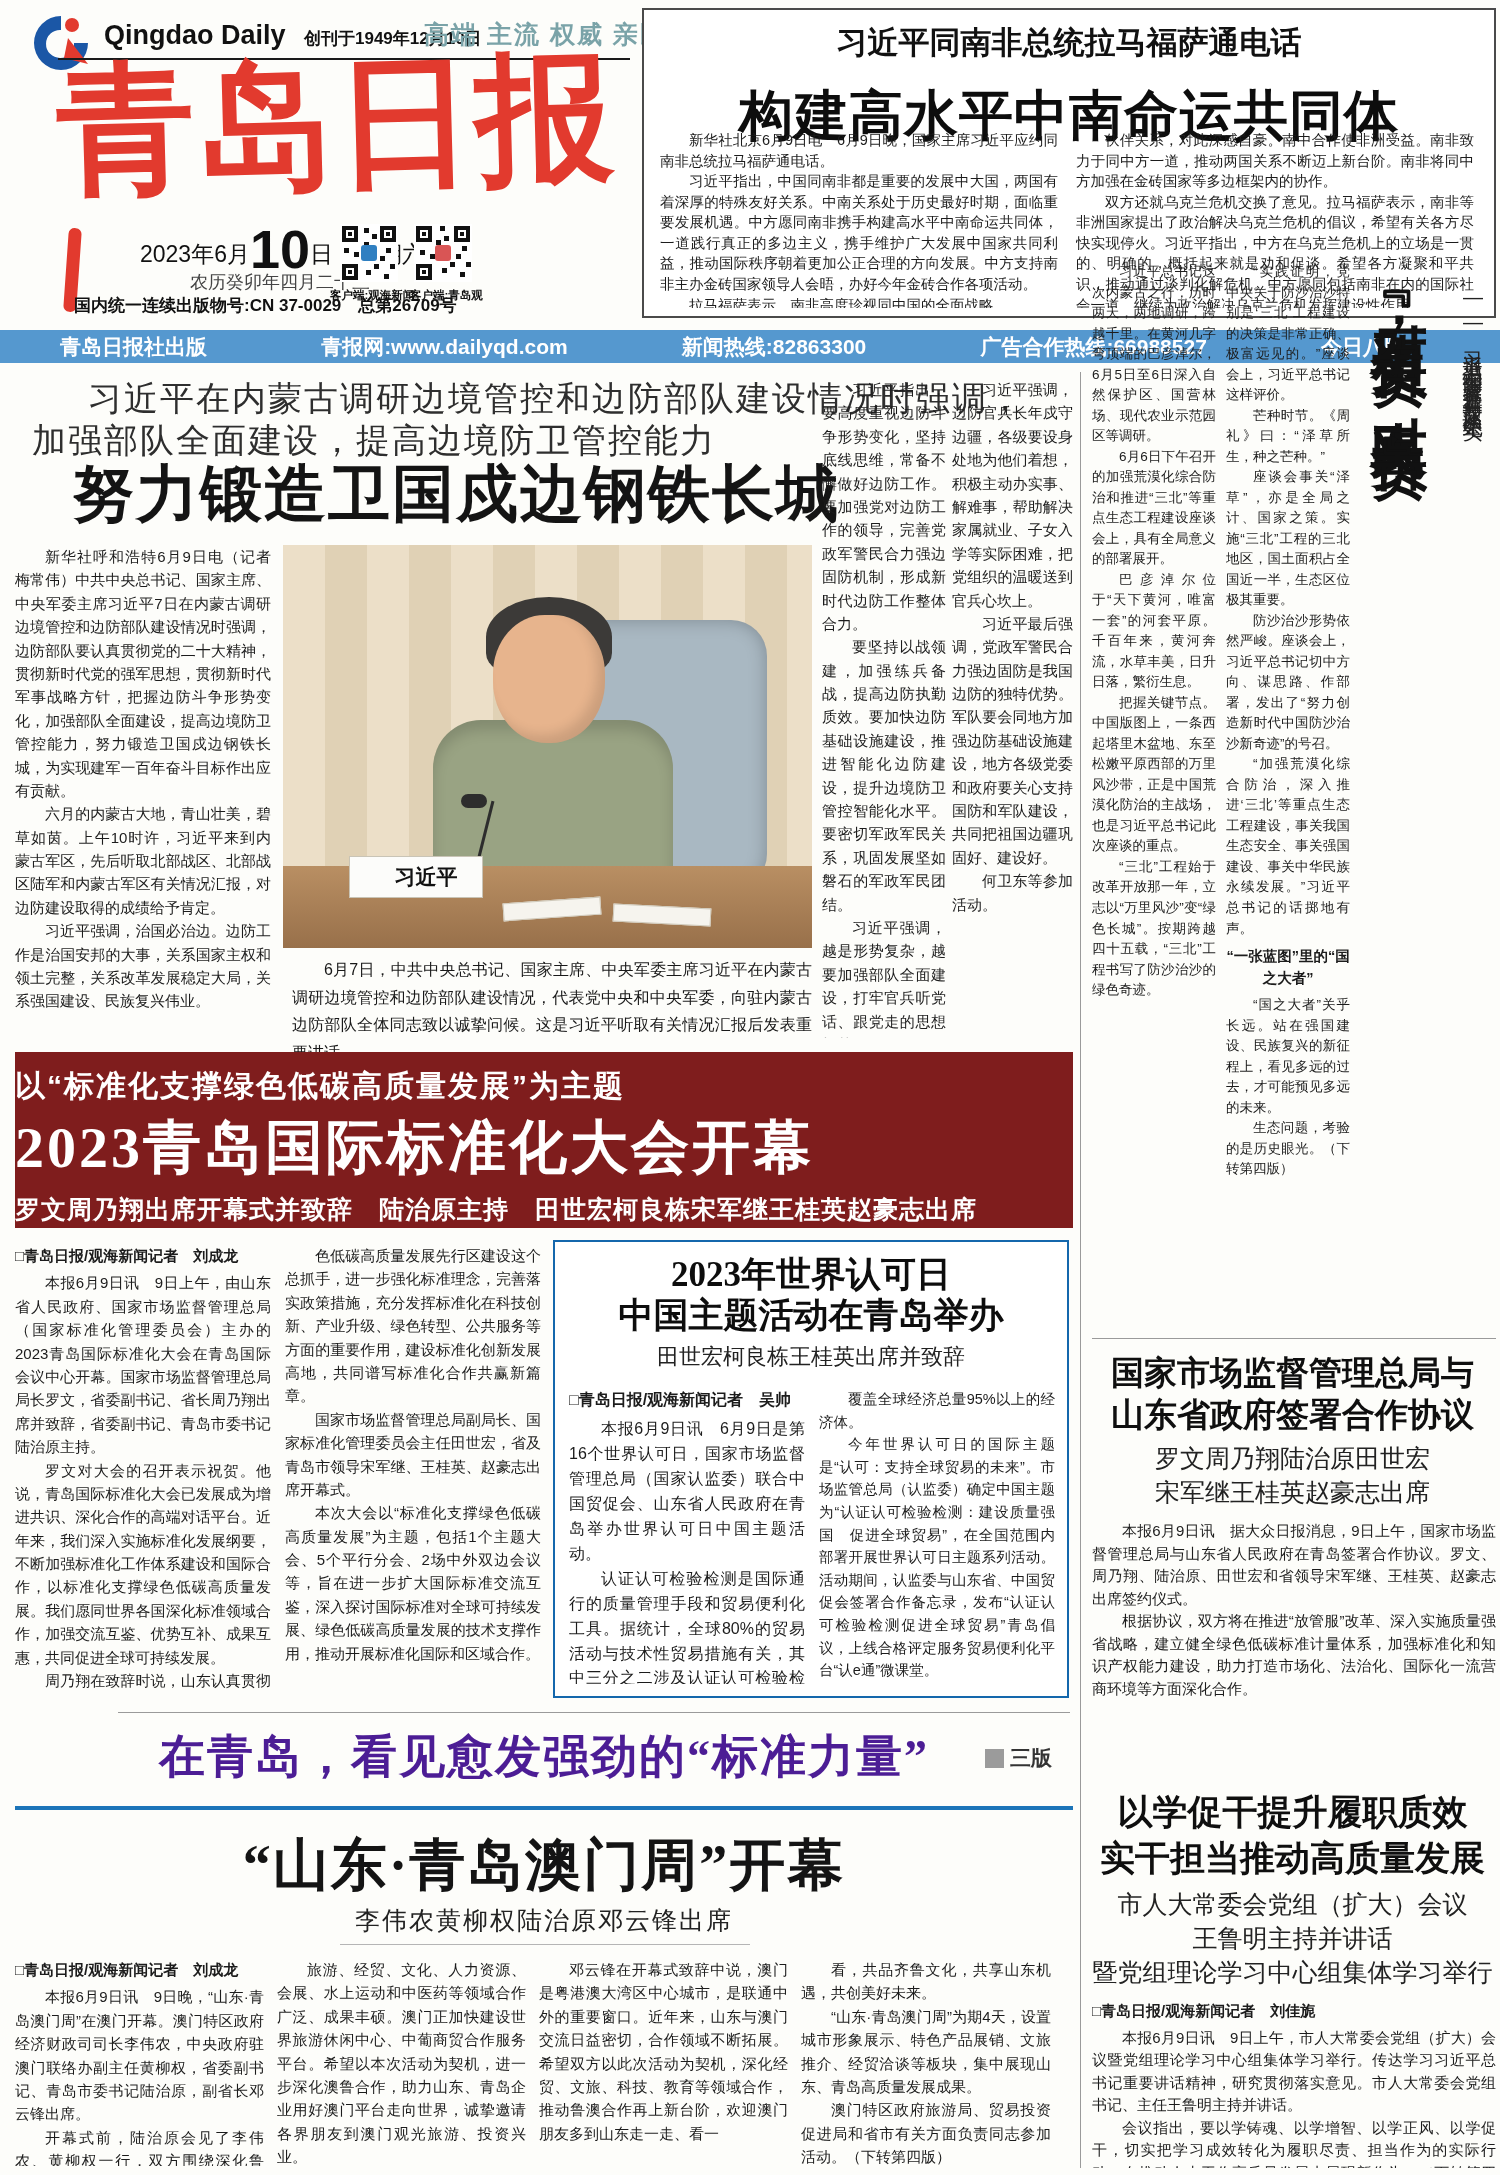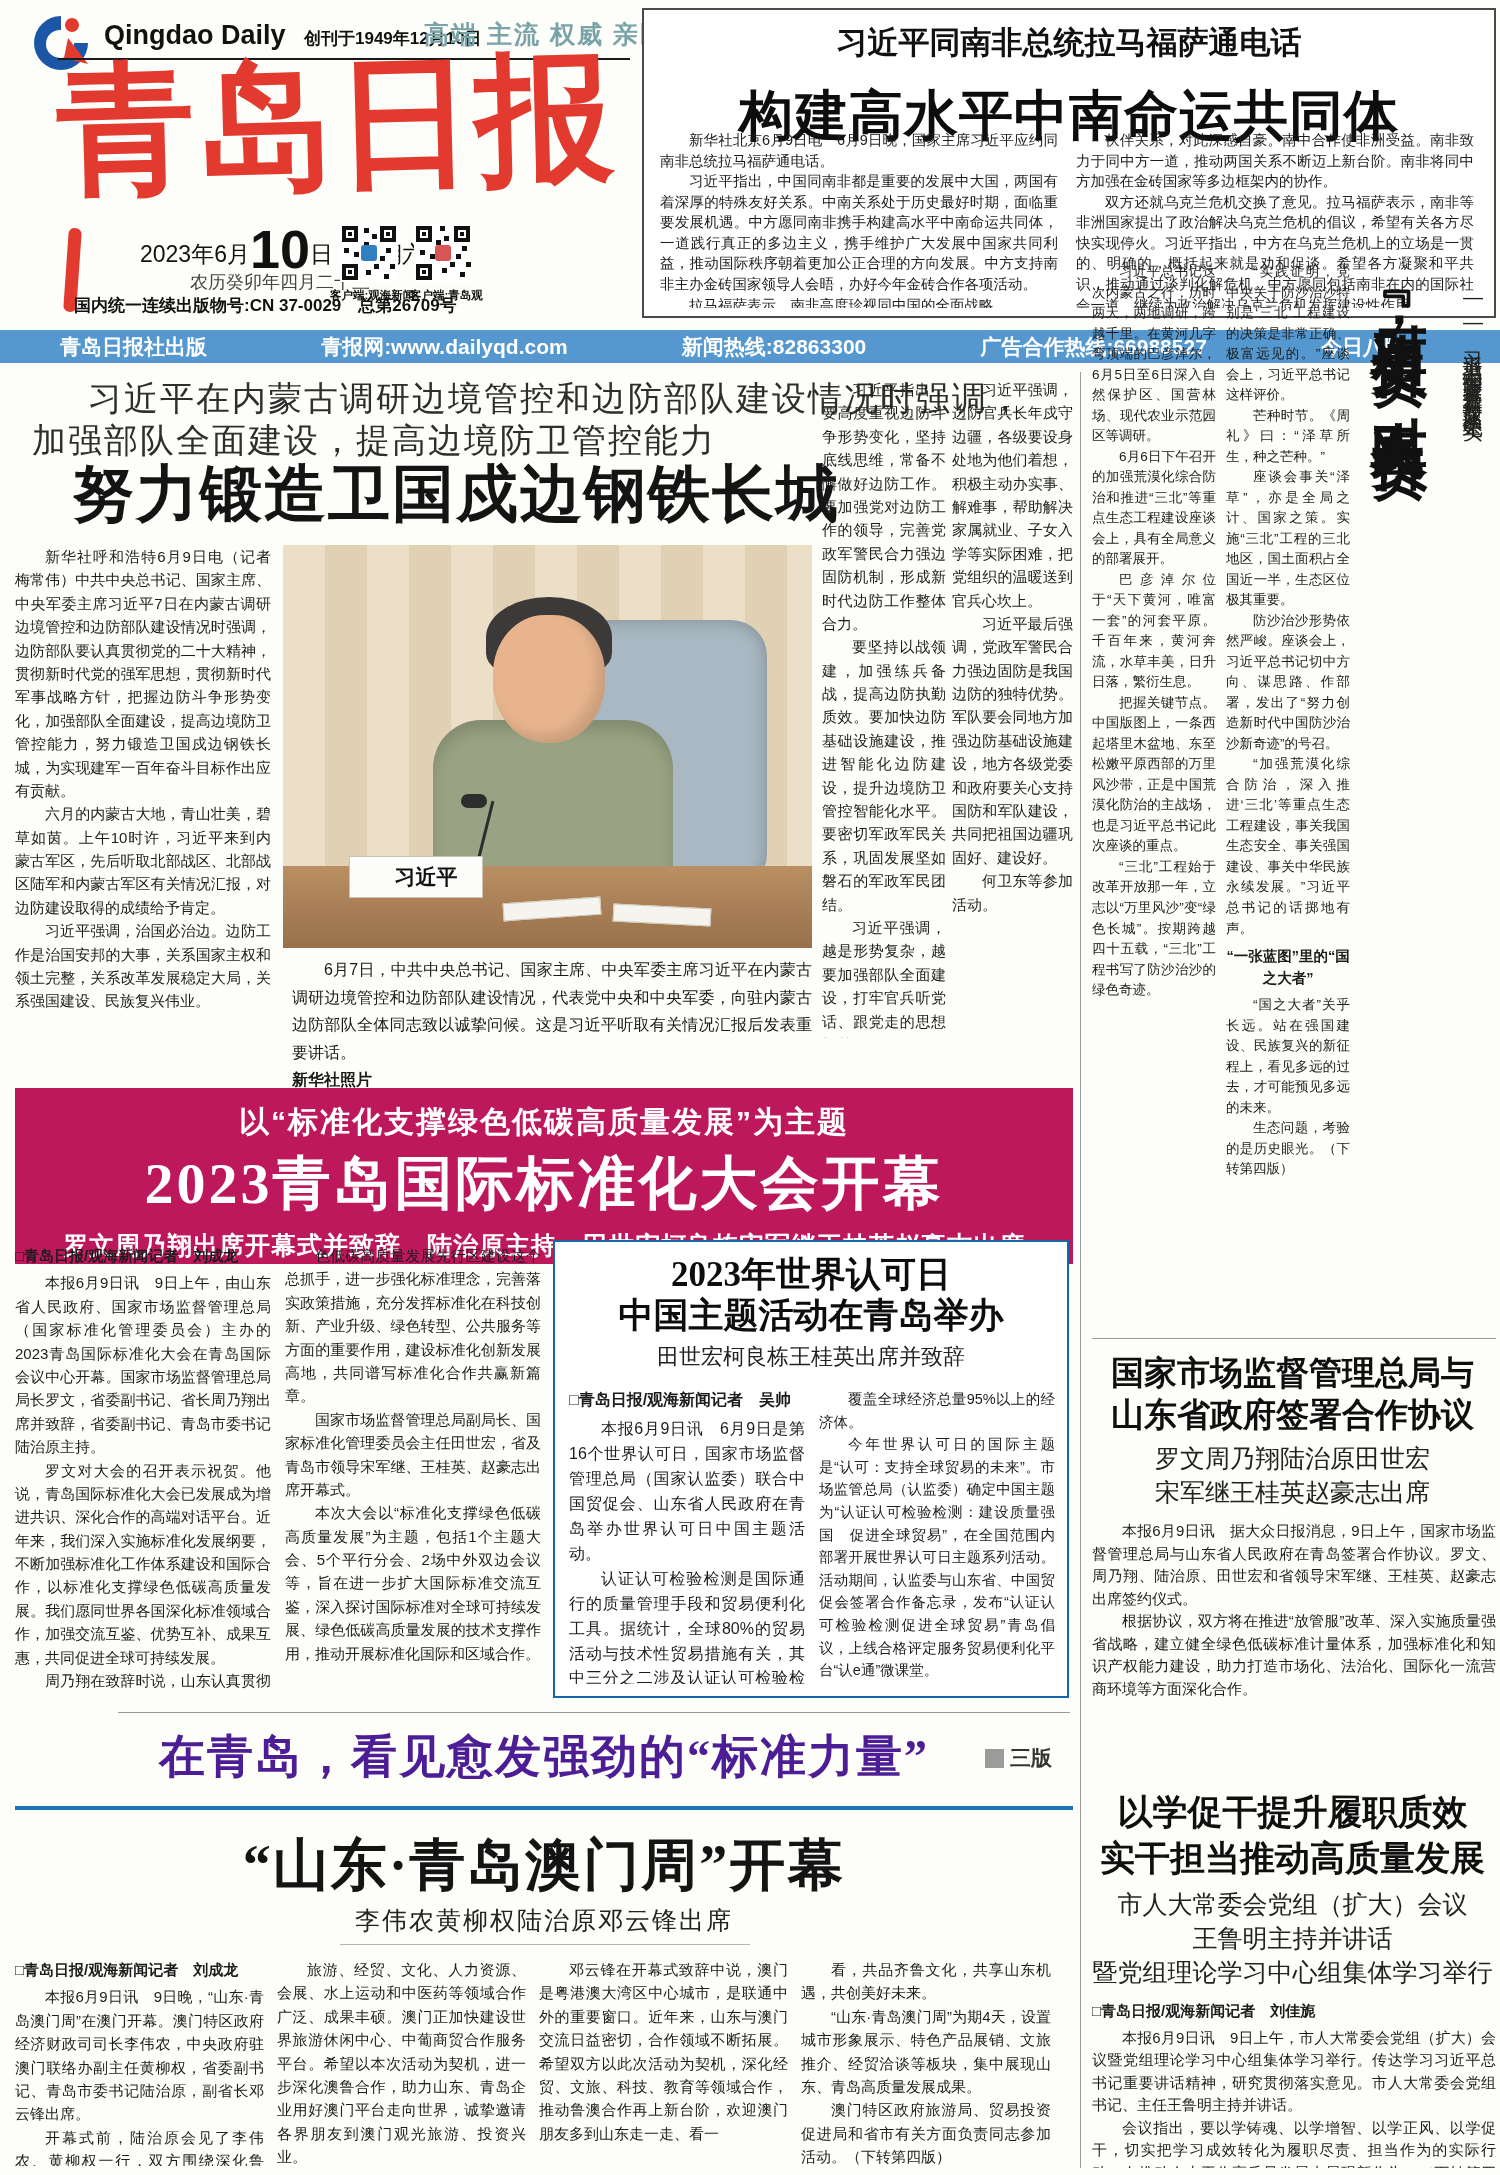--- a/index.html
+++ b/index.html
@@ -56,21 +56,21 @@
   .ph-desk{position:absolute;left:0;bottom:0;width:100%;height:82px;
            background:linear-gradient(#b98f63,#98704a);}
   .ph-paper{position:absolute;width:96px;height:16px;background:#f6f4ee;border:1px solid #cfc9ba;}
   .ph-placard{position:absolute;left:66px;bottom:50px;width:112px;height:40px;background:#fcfcfa;
               border:1px solid #c9c4b6;display:flex;align-items:center;justify-content:center;
               font-size:21px;font-weight:bold;color:#111;padding-left:20px;}
   .ph-mic{position:absolute;left:200px;bottom:78px;width:3px;height:70px;background:#2d2d2d;transform:rotate(14deg);}
   .ph-michead{position:absolute;left:178px;bottom:140px;width:26px;height:14px;background:#2d2d2d;border-radius:7px;}
 
   
-  .banner{background:#be185d;color:#fff;text-align:center;margin-top:36px;}
+  .banner{background:#7f1d1d;color:#fff;}
   .banner-theme{font-size:30px;font-weight:bold;letter-spacing:2px;}
   .banner-head{font-size:58px;font-weight:900;letter-spacing:3px;}
   .banner-deck{font-size:25px;font-weight:bold;letter-spacing:1px;}
 
   
   .acc-box{border:2.5px solid #1467ac;background:#fff;}
   .acc-h{font-size:35px;font-weight:900;text-align:center;color:#0d0d0d;line-height:1.18;}
   .acc-deck{font-size:22px;text-align:center;color:#222;}
 
   .strip-head{font-size:46px;font-weight:900;color:#4c1d95;text-align:center;letter-spacing:2px;}

